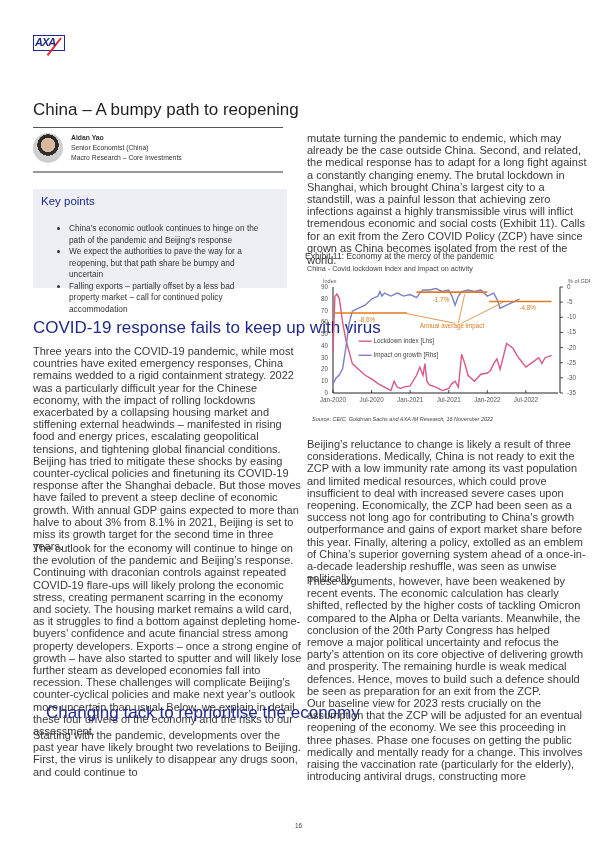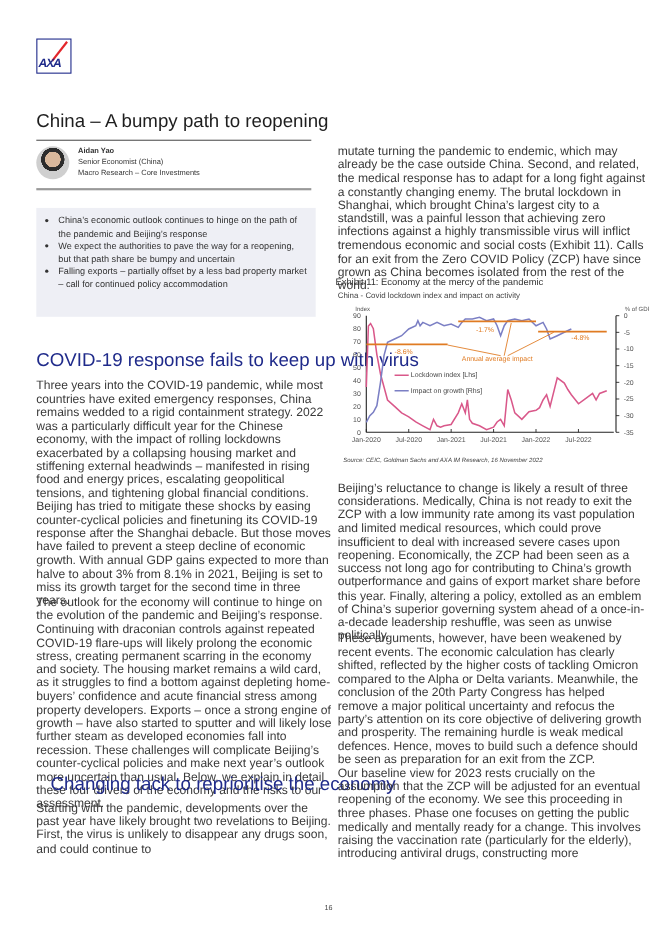--- a/index.html
+++ b/index.html
@@ -1,32 +1,32 @@
 <!DOCTYPE html>
 <html><head>
 <meta charset="utf-8">
 <style>
   html, body { margin:0; padding:0; background:#fff; }
   body { width:600px; height:848px; position:relative; overflow:hidden;
          font-family:"Liberation Sans", sans-serif; color:#3a3a3a; }
   .logo { position:absolute; left:33px; top:35px; display:flex; align-items:center; }
-  .logo-box { width:32px; height:32px; border:1.5px solid #1f2a8a; position:relative; box-sizing:border-box; }
+  .logo-box { width:32px; height:16px; border:1.5px solid #1f2a8a; position:relative; box-sizing:border-box; }
   .logo-box .axa { position:absolute; left:1px; bottom:2px; font-size:11px; font-weight:bold; font-style:italic; color:#1f2a8a; letter-spacing:-1px; font-family:"Liberation Sans", sans-serif; }
   .logo-box .slash { position:absolute; right:2px; top:2px; width:2px; height:22px; background:#e3262b; transform:rotate(38deg); transform-origin:top; }
   .logo-text { margin-left:4px; color:#1f2a8a; font-size:15.5px; line-height:15px; }
   .title { position:absolute; left:33px; top:100px; font-size:17px; color:#1e1e1e; }
   .rule1 { position:absolute; left:33px; top:127px; width:250px; height:1px; background:#555; }
   .author { position:absolute; left:33px; top:133px; display:flex; align-items:center; }
   .avatar { width:30px; height:30px; border-radius:50%; background:radial-gradient(circle at 50% 40%, #d9b89c 0 30%, #2c2c2c 31% 45%, #cfcfcf 46%); }
   .author-info { margin-left:8px; font-size:6.8px; line-height:10px; color:#333; }
   .author-info .name { font-weight:bold; }
   .rule2 { position:absolute; left:33px; top:171px; width:250px; height:2px; background:#999; }
   .keypoints { position:absolute; left:33px; top:189px; width:254px; height:99px; background:#eeeff5; box-sizing:border-box; padding:6px 8px; }
   .kp-title { font-size:11.5px; color:#1f2a8a; margin-bottom:7px; }
-  .kp-list { margin:0; padding-left:12px; font-size:8.3px; line-height:11.5px; color:#333; }
+  .kp-list { margin:16px; padding-left:12px; font-size:8.3px; line-height:11.5px; color:#333; }
   .kp-list li { list-style:disc; }
   .h2 { position:absolute; font-size:17px; color:#1f2a8a; font-weight:normal; }
   .para { position:absolute; font-size:11px; line-height:12.2px; color:#3a3a3a; }
   .exhibit-title { position:absolute; left:305px; top:251px; font-size:8.5px; color:#333; }
   .exhibit-sub { position:absolute; left:307px; top:264px; font-size:7.2px; color:#444;text-align:right; }
   .chart { position:absolute; left:300px; top:275px; }
   .source { position:absolute; left:312px; top:416px; font-size:5.5px; font-style:italic; color:#444; }
   .page-num { position:absolute; left:295px; top:822px; font-size:6.5px; color:#444; }
 </style>
 </head>
@@ -46,20 +46,21 @@
   <div class="avatar"></div>
   <div class="author-info">
     <div class="name">Aidan Yao</div>
     <div>Senior Economist (China)</div>
     <div>Macro Research – Core Investments</div>
   </div>
 </div>
 <div class="rule2"></div>
 
 <div class="keypoints">
+  <div class="kp-title">Key points</div>
   <ul class="kp-list">
     <li>China’s economic outlook continues to hinge on the path of the pandemic and Beijing’s response</li>
     <li>We expect the authorities to pave the way for a reopening, but that path share be bumpy and uncertain</li>
     <li>Falling exports – partially offset by a less bad property market – call for continued policy accommodation</li>
   </ul>
 </div>
 
 <div class="h2" style="left:33px; top:318px;">COVID-19 response fails to keep up with virus</div>
 <div class="para" style="left:33px; top:345px; width:270px;">Three years into the COVID-19 pandemic, while most countries have exited emergency responses, China remains wedded to a rigid containment strategy. 2022 was a particularly difficult year for the Chinese economy, with the impact of rolling lockdowns exacerbated by a collapsing housing market and stiffening external headwinds – manifested in rising food and energy prices, escalating geopolitical tensions, and tightening global financial conditions. Beijing has tried to mitigate these shocks by easing counter-cyclical policies and finetuning its COVID-19 response after the Shanghai debacle. But those moves have failed to prevent a steep decline of economic growth. With annual GDP gains expected to more than halve to about 3% from 8.1% in 2021, Beijing is set to miss its growth target for the second time in three years.</div>
 <div class="para" style="left:33px; top:542px; width:270px;">The outlook for the economy will continue to hinge on the evolution of the pandemic and Beijing’s response. Continuing with draconian controls against repeated COVID-19 flare-ups will likely prolong the economic stress, creating permanent scarring in the economy and society. The housing market remains a wild card, as it struggles to find a bottom against depleting home-buyers’ confidence and acute financial stress among property developers. Exports – once a strong engine of growth – have also started to sputter and will likely lose further steam as developed economies fall into recession. These challenges will complicate Beijing’s counter-cyclical policies and make next year’s outlook more uncertain than usual. Below, we explain in detail these four drivers of the economy and the risks to our assessment.</div>

